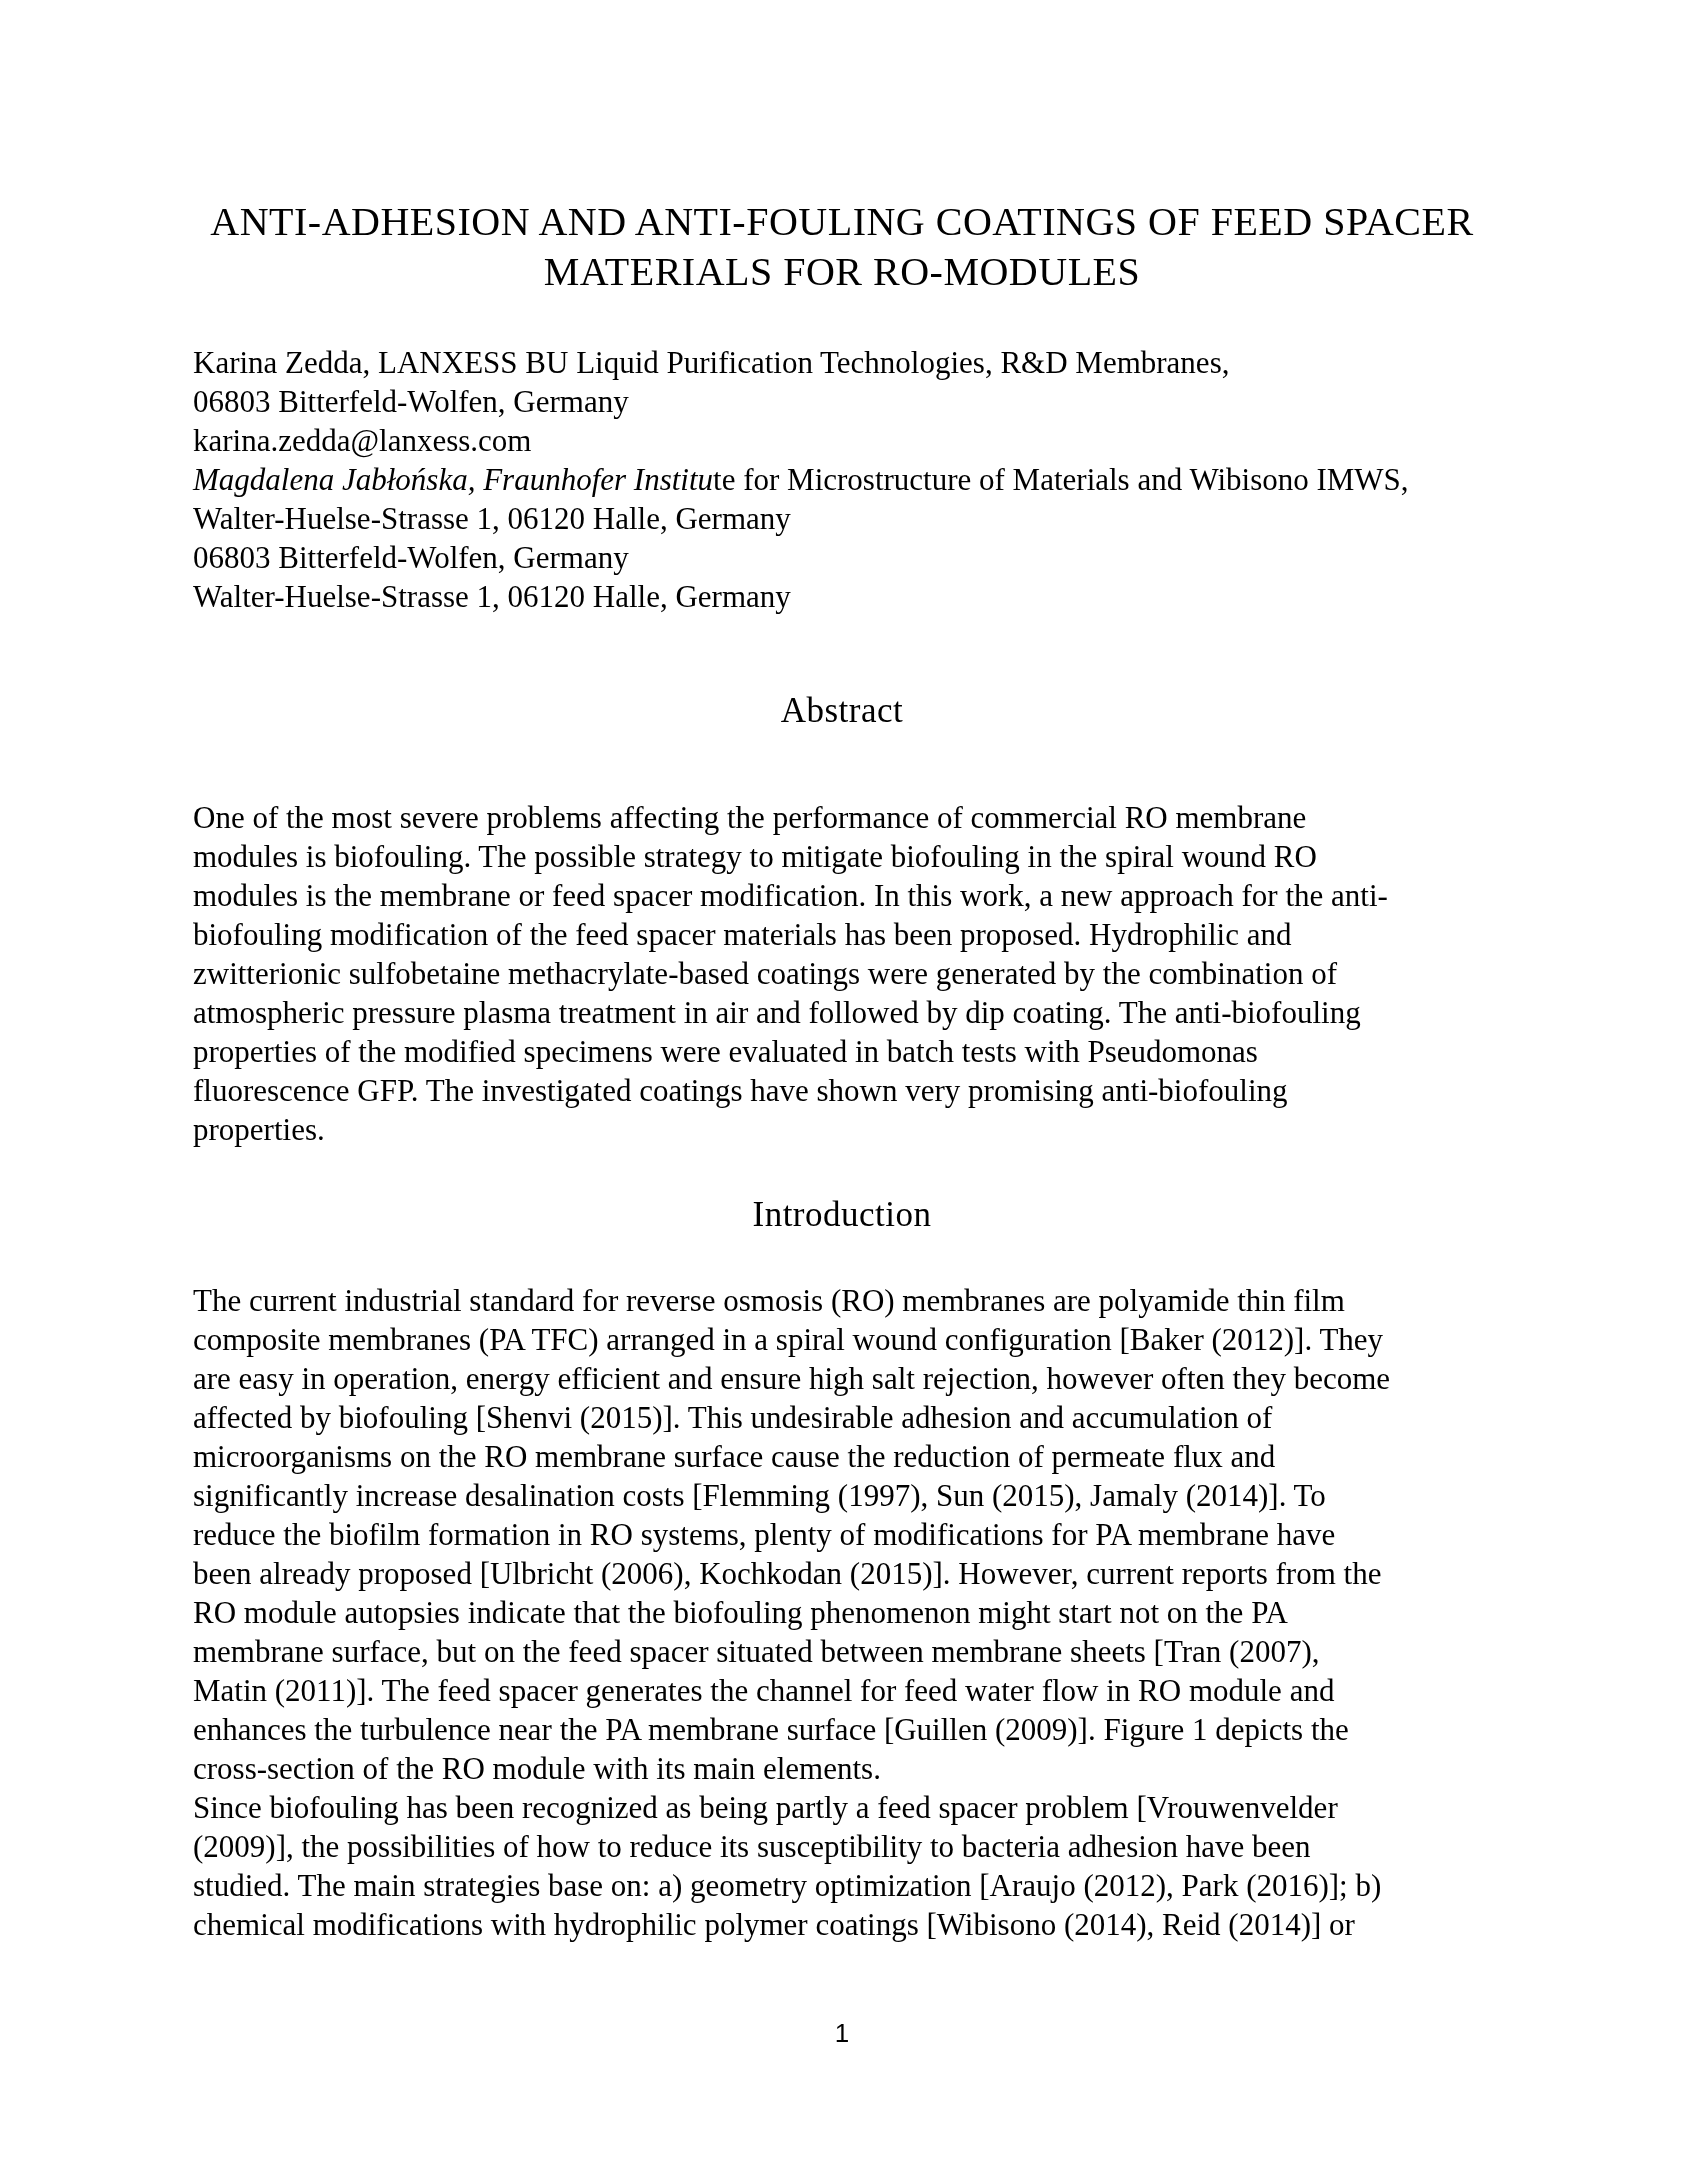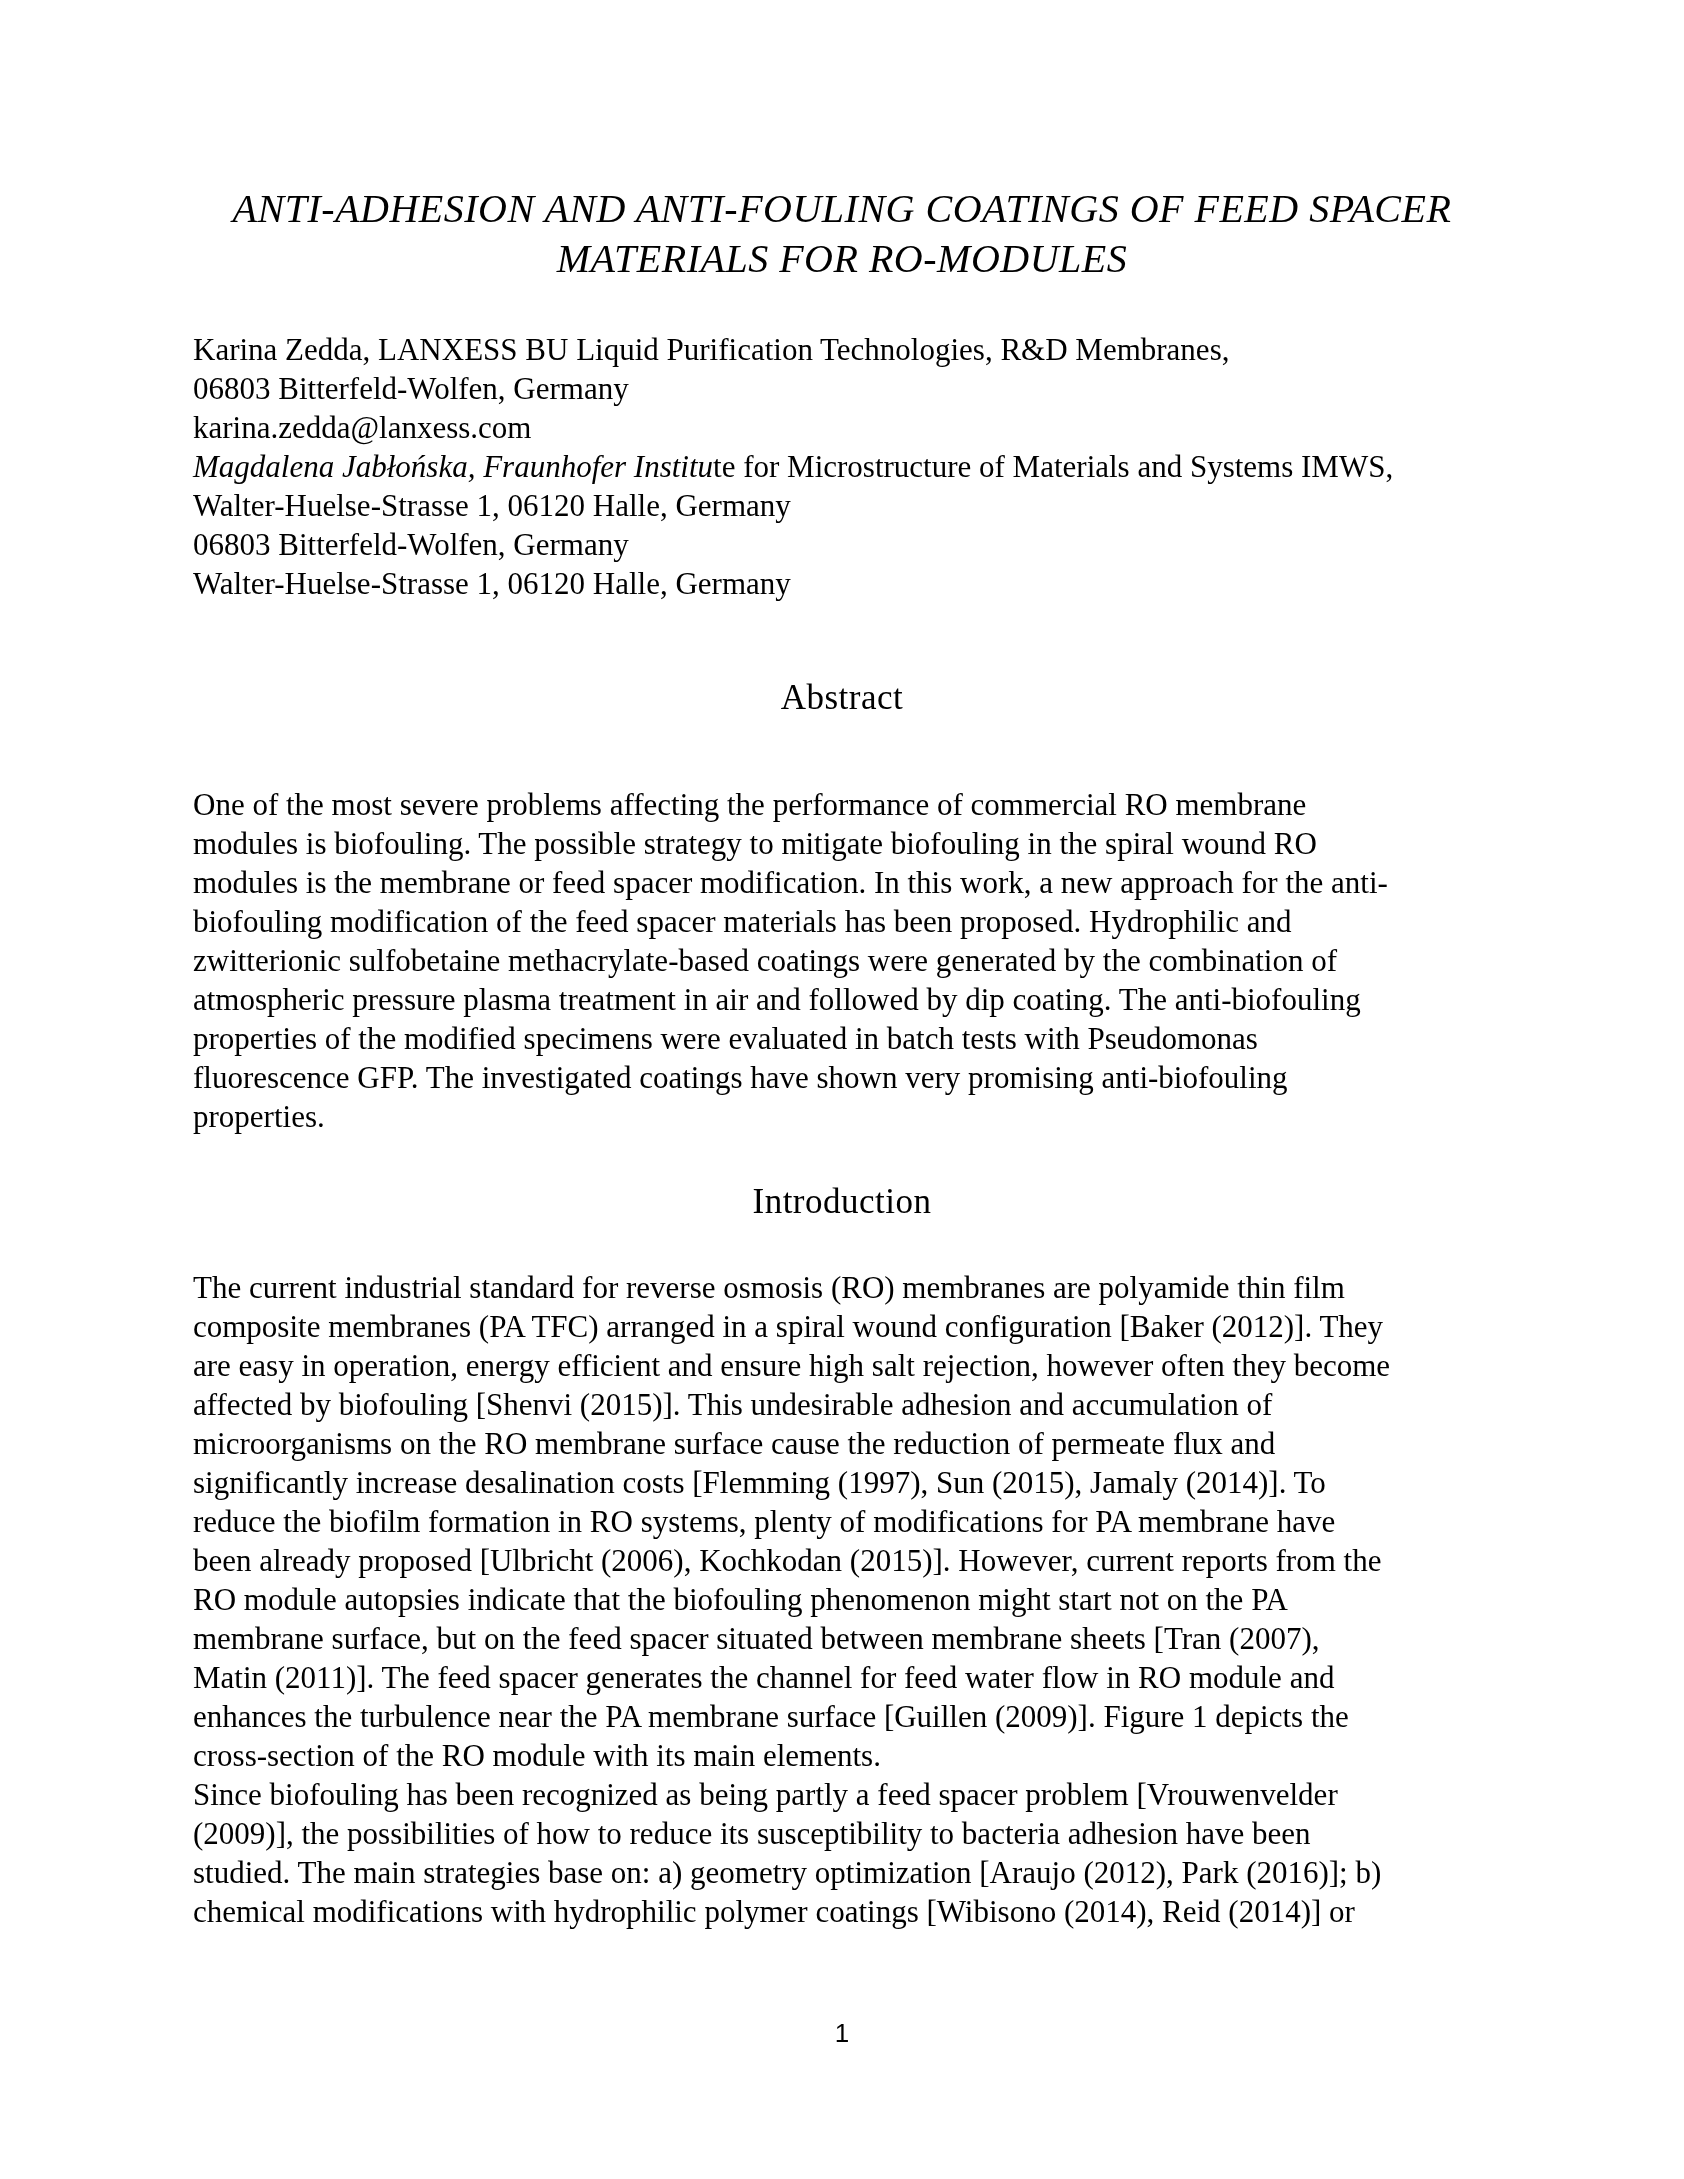--- a/index.html
+++ b/index.html
@@ -9,28 +9,27 @@
     height: 2179px;
     margin: 0 auto;
     background: #ffffff;
     color: #000000;
     font-family: "Liberation Serif", serif;
     box-sizing: border-box;
     padding: 184px 193px 0 193px;
     overflow: hidden;
   }
   .paper-title {
-    margin: 0;
+    margin: 13px;
     font-size: 40px;
     line-height: 50px;
     font-weight: normal;
     text-align: center;
     white-space: pre-line;
     letter-spacing: 0.5px;
-    font-style: italic;
   }
   .authors {
     margin-top: 46px;
     text-align: left;
     font-size: 31px;
     line-height: 39px;
   }
   .authors .author-line { white-space: nowrap; }
   .section-heading {
     margin: 12px;
@@ -66,21 +65,21 @@
 
 <div class="page">
 
   <h1 class="paper-title">ANTI-ADHESION AND ANTI-FOULING COATINGS OF FEED SPACER
 MATERIALS FOR RO-MODULES</h1>
 
   <div class="authors">
       <div class="author-line"><span>Karina Zedda, LANXESS BU Liquid Purification Technologies, R&amp;D Membranes,</span></div>
       <div class="author-line"><span>06803 Bitterfeld-Wolfen, Germany</span></div>
       <div class="author-line"><span>karina.zedda@lanxess.com</span></div>
-      <div class="author-line"><i>Magdalena Jabłońska, Fraunhofer Institu</i><span>te for Microstructure of Materials and Systems IMWS,</span></div>
+      <div class="author-line"><i>Magdalena Jabłońska, Fraunhofer Institu</i><span>te for Microstructure of Materials and Wibisono IMWS,</span></div>
       <div class="author-line"><span>Walter-Huelse-Strasse 1, 06120 Halle, Germany</span></div>
       <div class="author-line"><span>06803 Bitterfeld-Wolfen, Germany</span></div>
       <div class="author-line"><span>Walter-Huelse-Strasse 1, 06120 Halle, Germany</span></div>
     </div>
 
   <h2 class="section-heading heading-abstract">Abstract</h2>
 
   <p class="body-par par-abstract">One of the most severe problems affecting the performance of commercial RO membrane
 modules is biofouling. The possible strategy to mitigate biofouling in the spiral wound RO
 modules is the membrane or feed spacer modification. In this work, a new approach for the anti-

